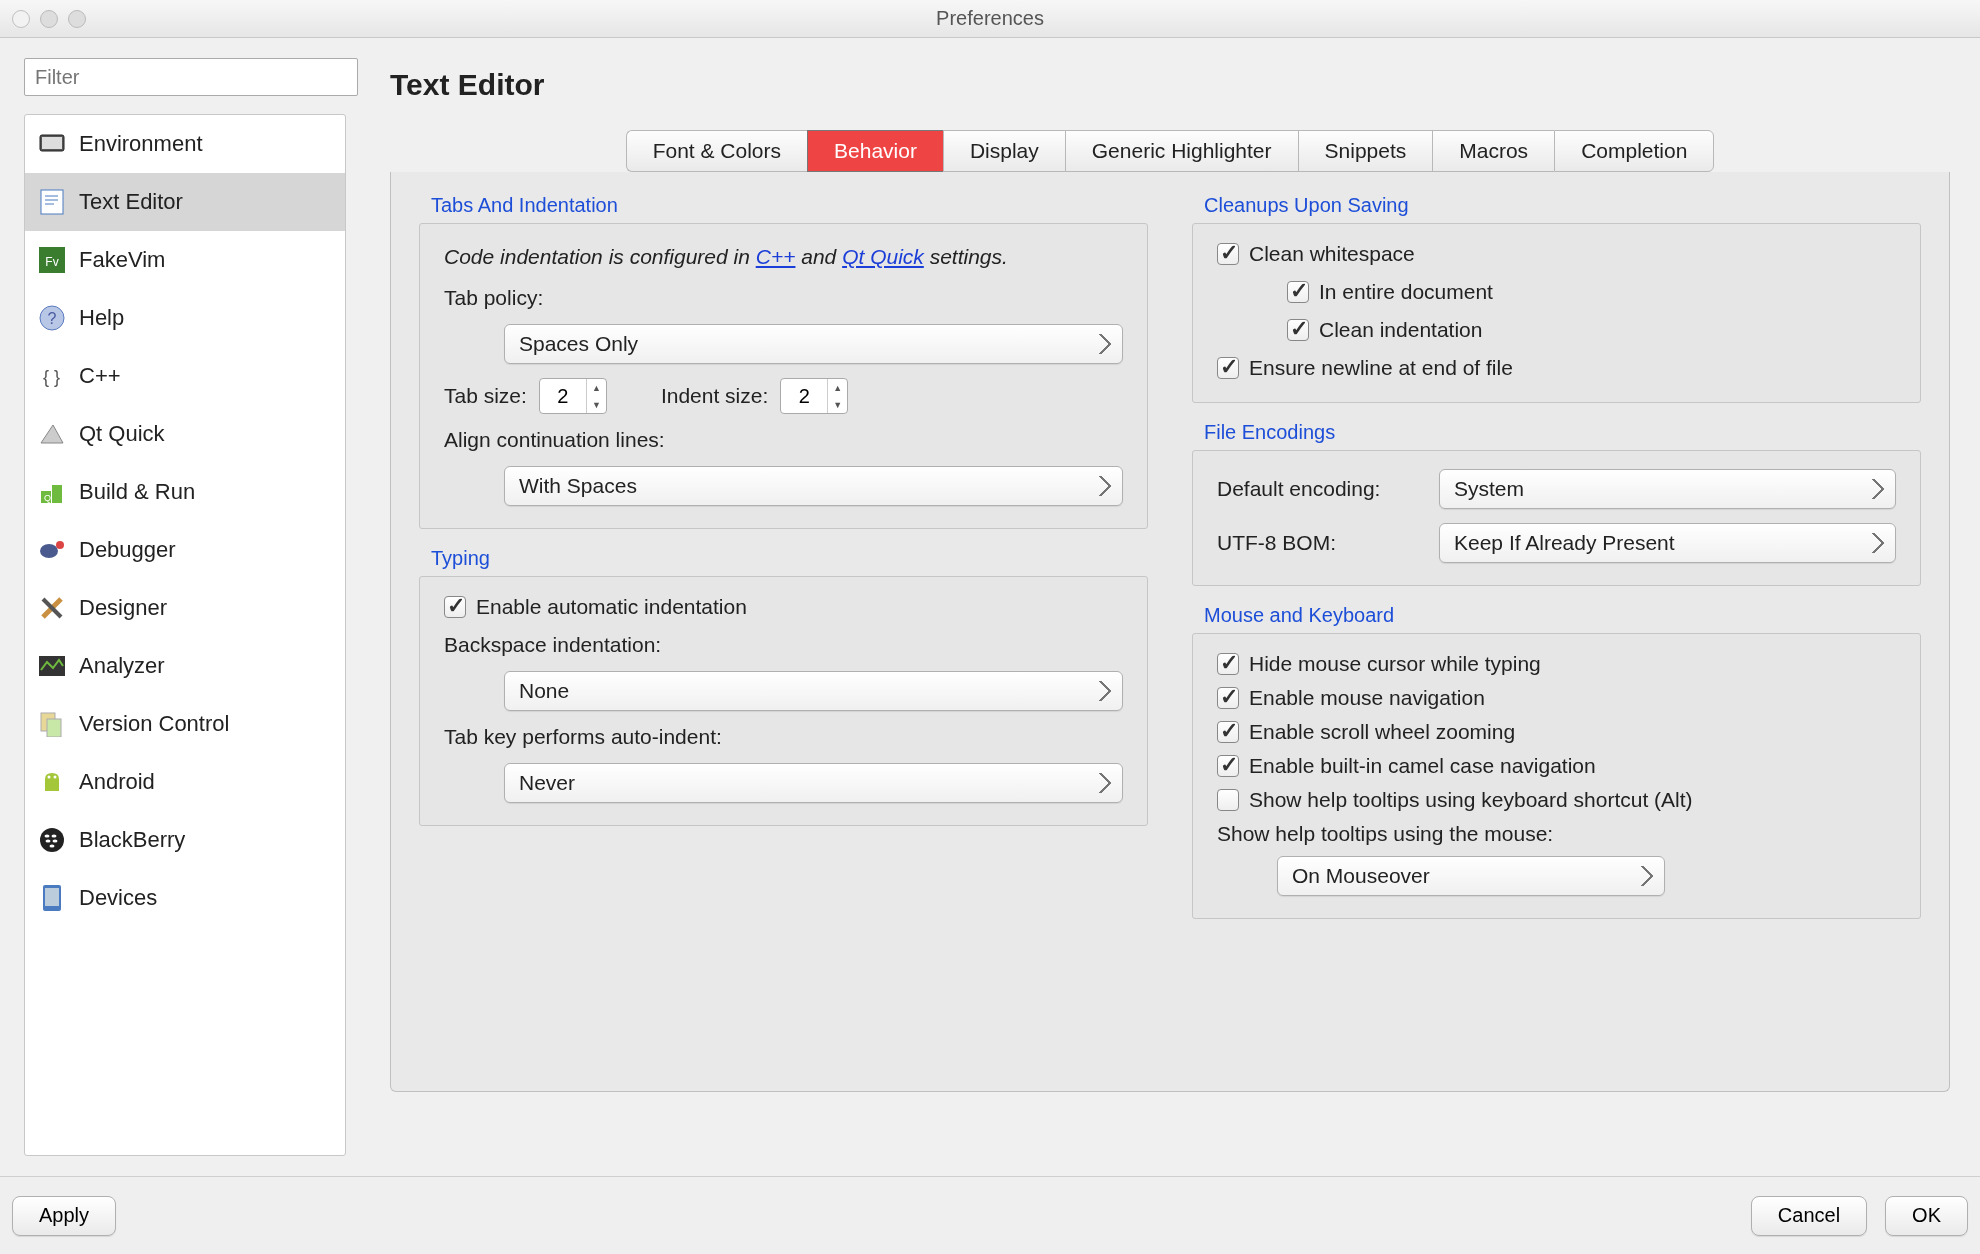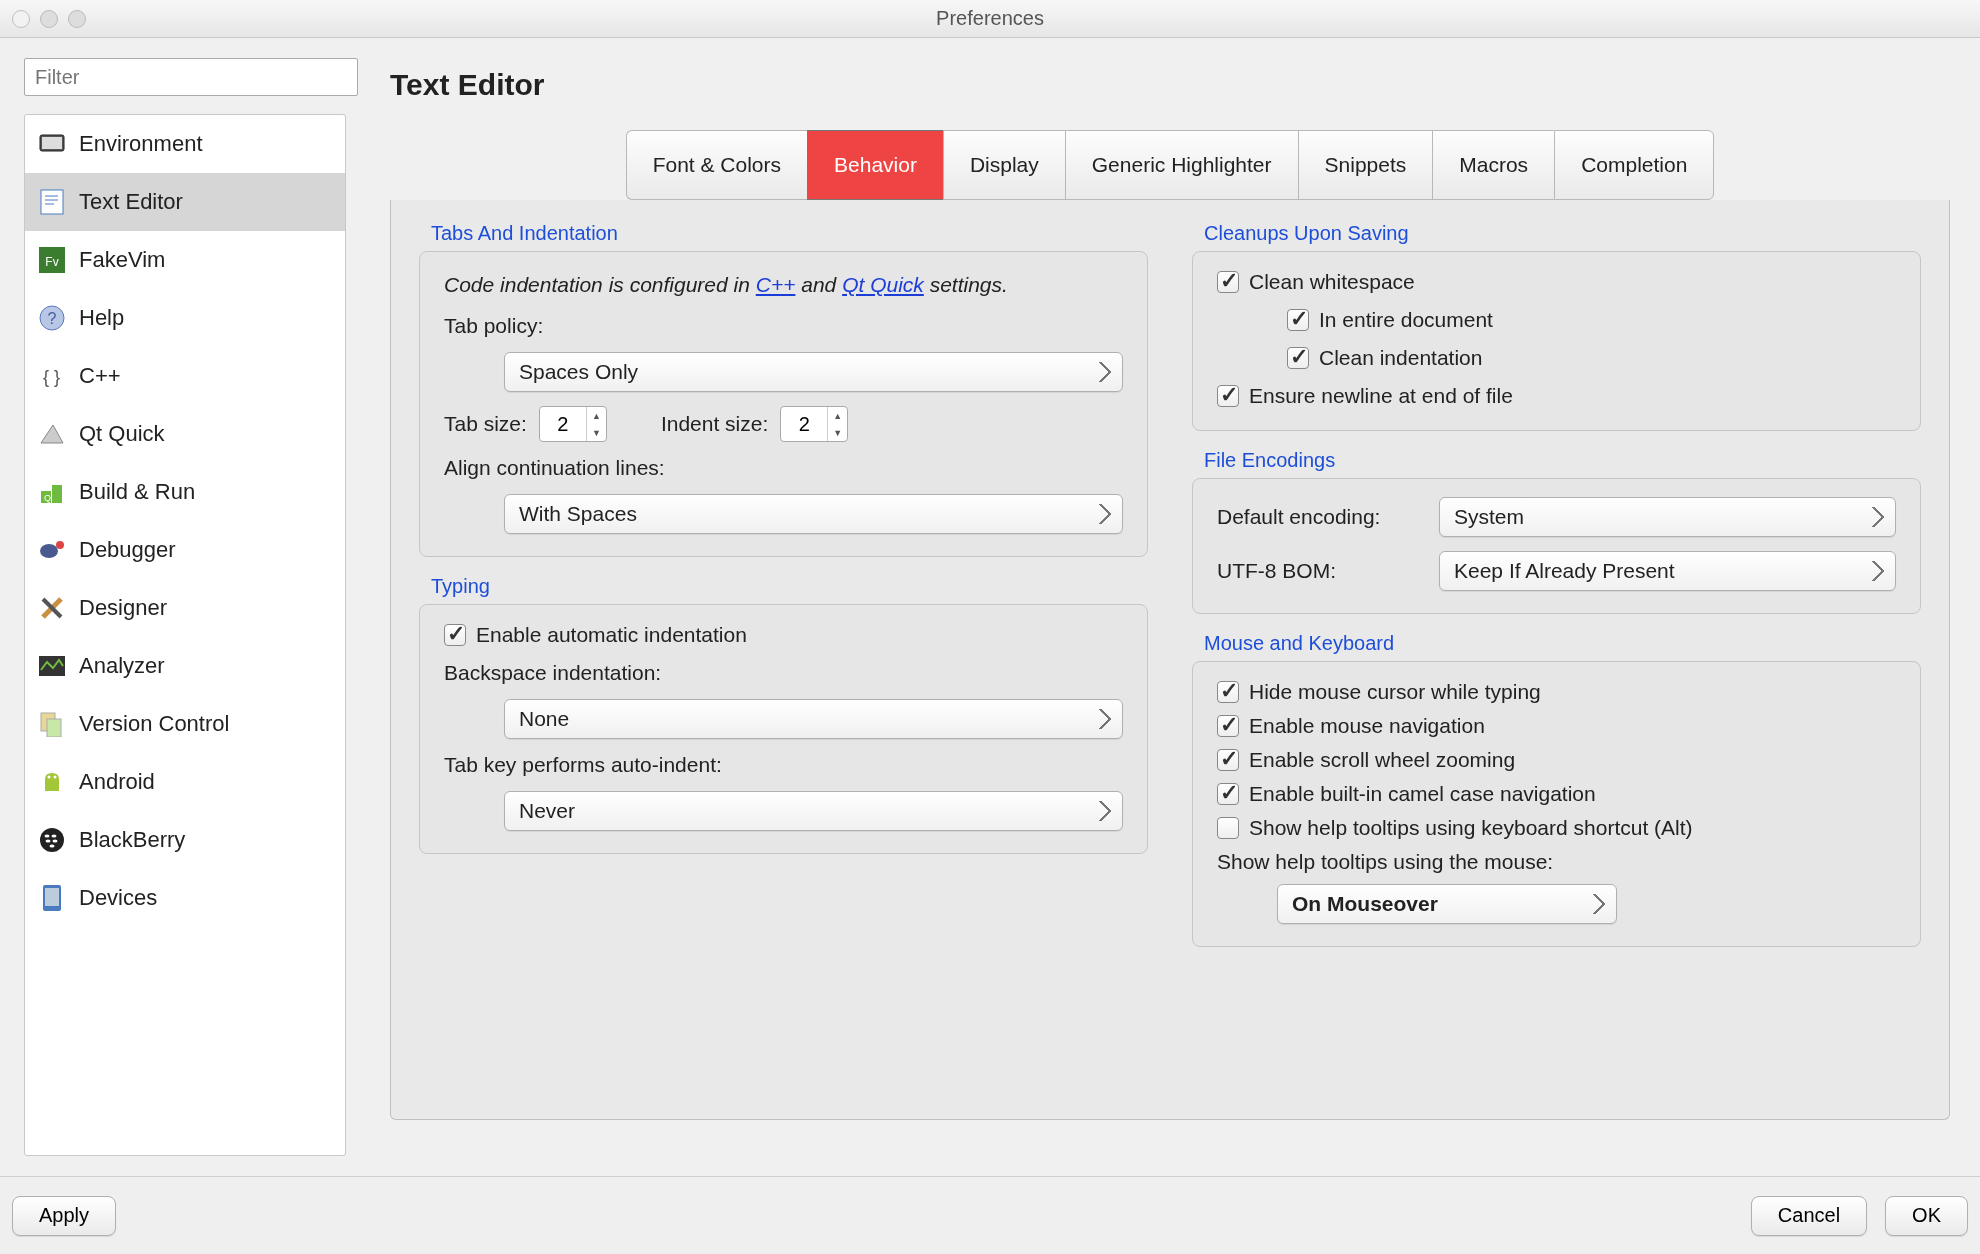--- a/index.html
+++ b/index.html
@@ -80,21 +80,21 @@
   font-size: 30px;
   font-weight: 700;
   margin: 12px 0 28px 0;
 }
 .tabs {
   display: flex;
   justify-content: center;
   margin-bottom: 0;
 }
 .tab {
-  padding: 22px 26px;
+  padding: 8px 26px;
   font-size: 21px;
   background: linear-gradient(#fdfdfd, #eaeaea);
   border: 1px solid #b8b8b8;
   border-right: none;
   cursor: default;
 }
 .tab:first-child { border-top-left-radius: 6px; border-bottom-left-radius: 6px; }
 .tab:last-child { border-right: 1px solid #b8b8b8; border-top-right-radius: 6px; border-bottom-right-radius: 6px; }
 .tab.active { background: #ef4444; color: #fff; border-color: #777; }
 .panel {
@@ -112,21 +112,21 @@
   position: relative;
 }
 .group-label {
   font-size: 20px;
   color: #1d4ed8;
   margin-bottom: 6px;
   padding-left: 12px;
 }
 .group-body {
   border: 1px solid #c6c6c6;
-  border-radius: 8px;
+  border-radius: 3px;
   background: #e6e6e6;
   padding: 18px 24px 22px 24px;
   display: flex;
   flex-direction: column;
   gap: 14px;
 }
 .note { font-style: italic; font-size: 21px; line-height: 1.45; }
 .note a { color: #1b3ed8; text-decoration: underline; cursor: pointer; font-style: italic; }
 .row { display: flex; align-items: center; gap: 12px; font-size: 21px; }
 .row.indent { padding-left: 70px; }
@@ -147,21 +147,21 @@
 .select::after {
   content: "";
   position: absolute;
   right: 10px; top: 50%; transform: translateY(-50%);
   width: 14px; height: 20px;
   background:
     linear-gradient(45deg, transparent 45%, #555 45% 55%, transparent 55%) top/100% 50% no-repeat,
     linear-gradient(-45deg, transparent 45%, #555 45% 55%, transparent 55%) bottom/100% 50% no-repeat;
   opacity: 0.8;
 }
-.select.sm { width: 340px; flex: none; font-weight: bold; }
+.select.sm { width: 388px; flex: none; }
 .spin {
   display: flex; align-items: center;
   border: 1px solid #aaa; border-radius: 4px;
   background: #fff; height: 36px;
 }
 .spin input {
   width: 46px; border: none; font-size: 20px; text-align: center; outline: none; background: transparent;
 }
 .spin .arrows {
   width: 20px; height: 100%; border-left: 1px solid #ccc;

